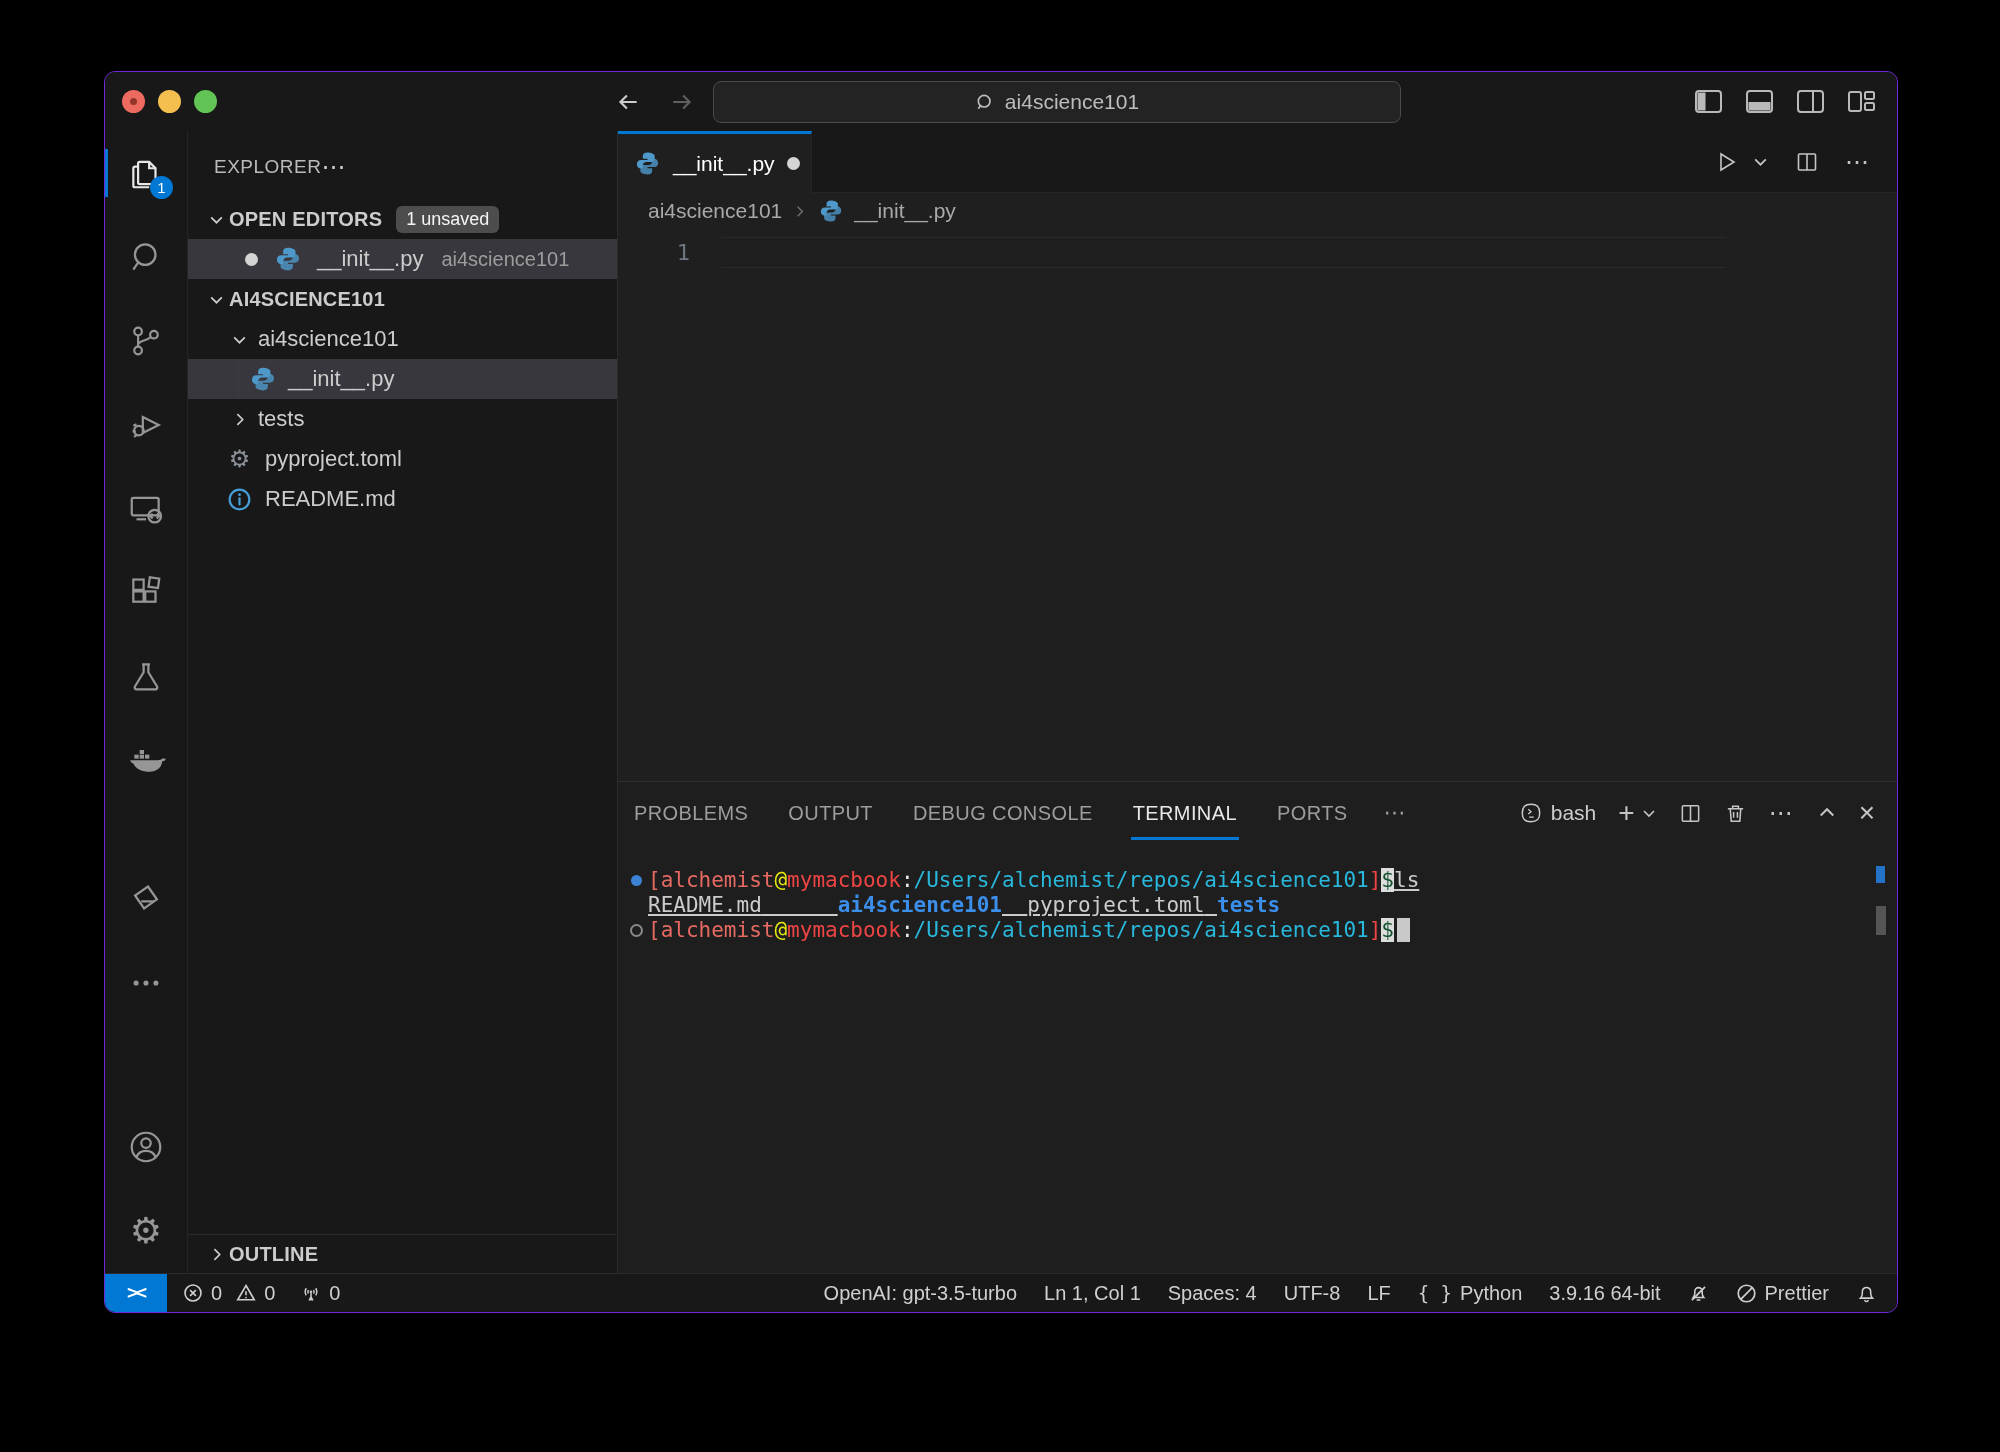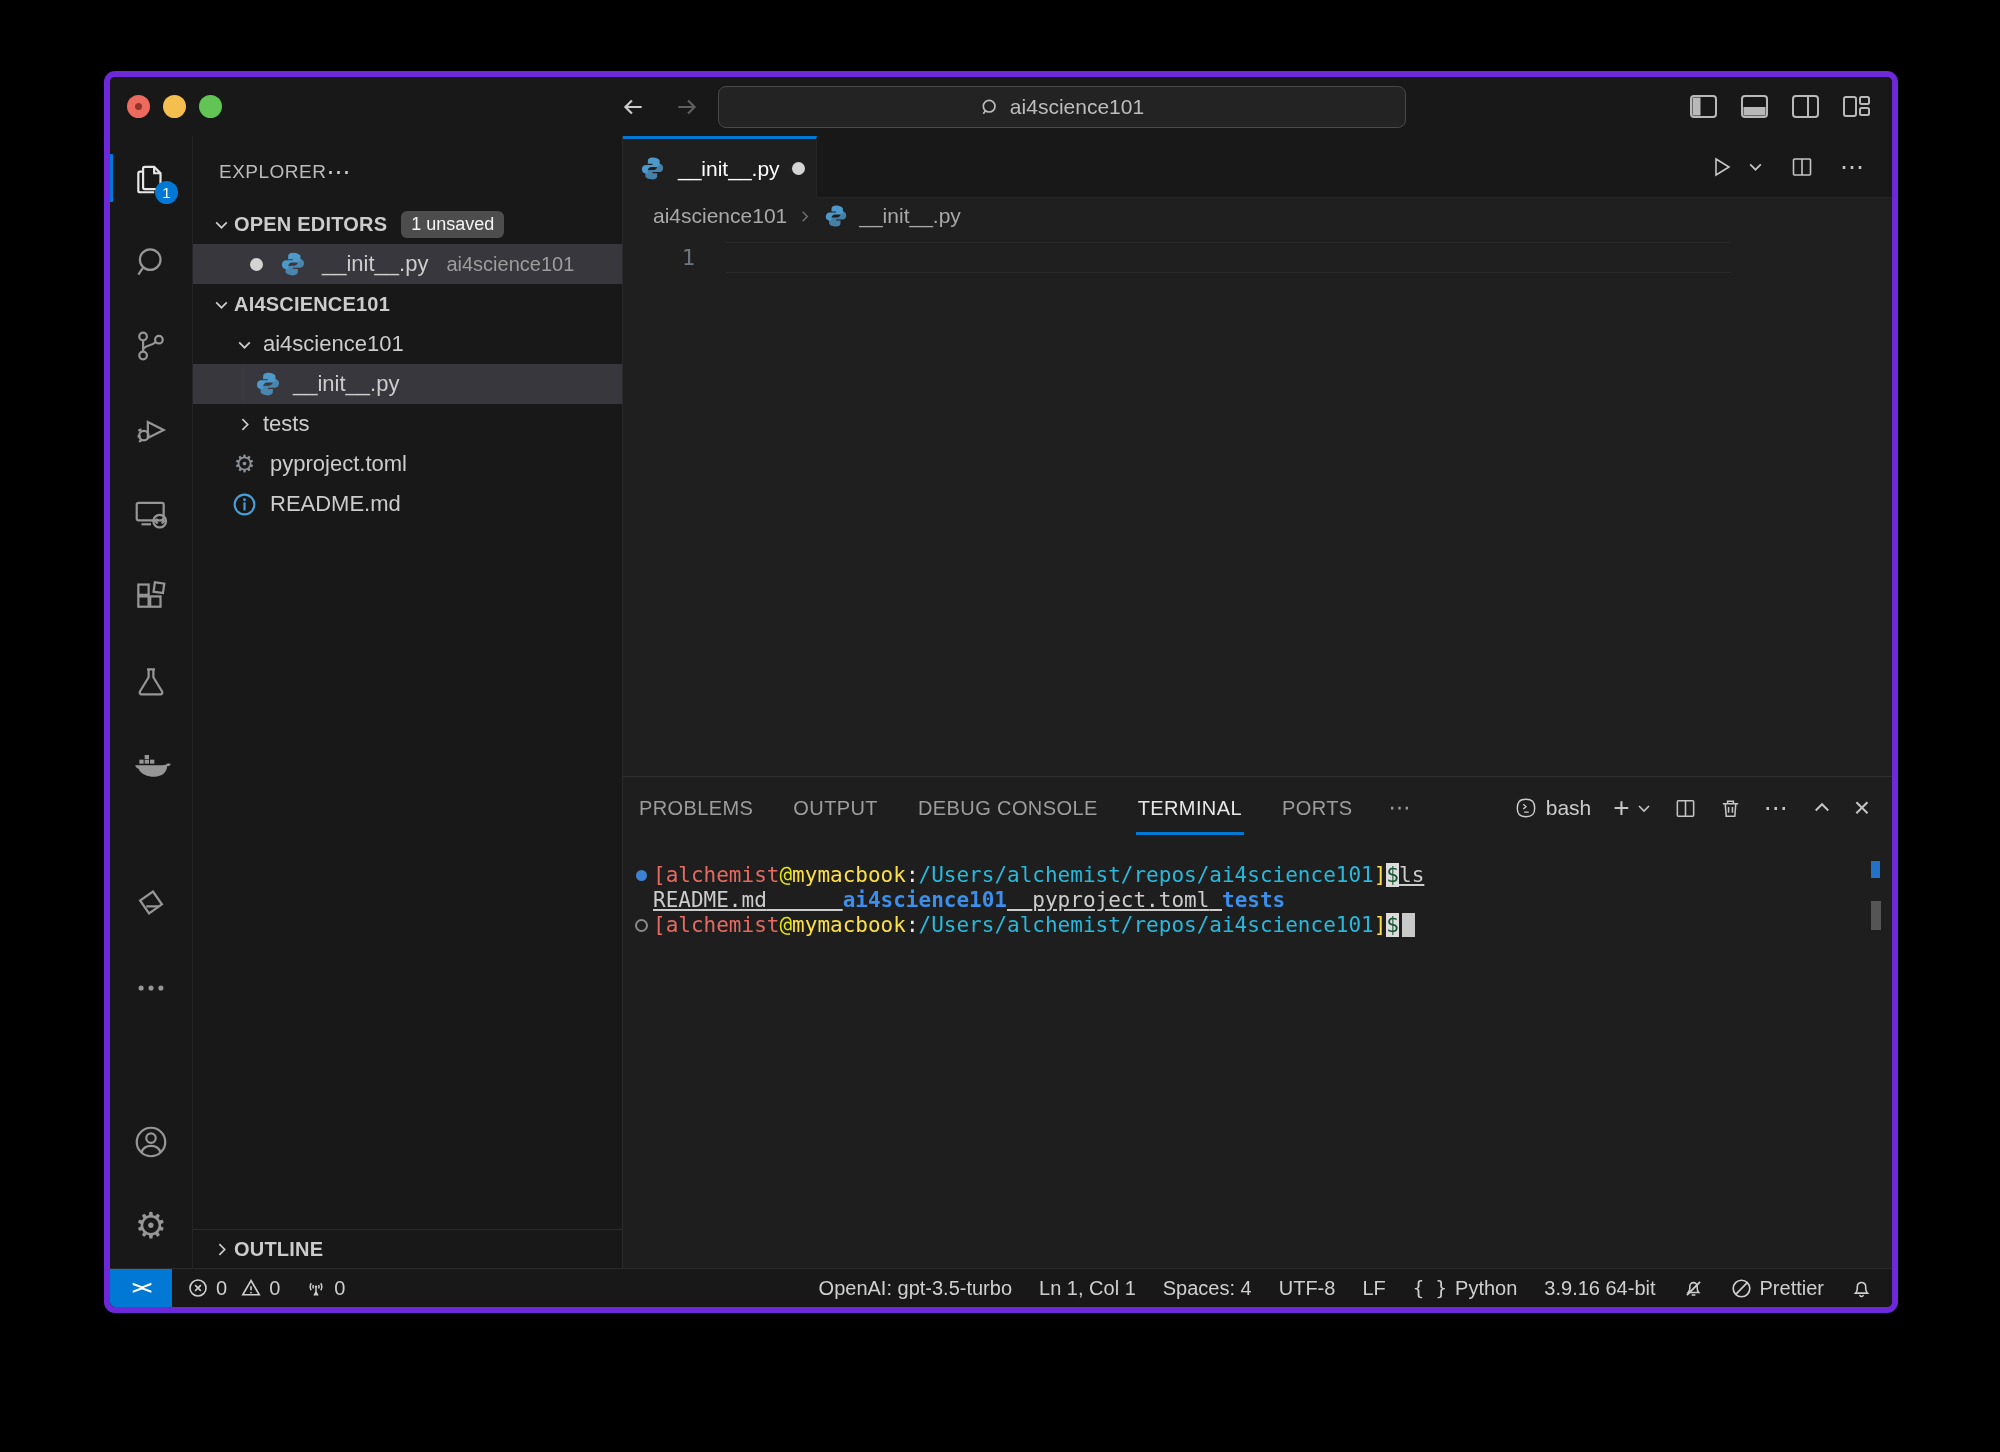--- a/index.html
+++ b/index.html
@@ -1,21 +1,21 @@
 <!DOCTYPE html>
 <html><head>
 <meta charset="utf-8">
 <style>
   * { margin:0; padding:0; box-sizing:border-box; }
   html,body { background:#000; }
   .stage { position:relative; width:2000px; height:1452px; background:#000; overflow:hidden;
            font-family:"Liberation Sans", sans-serif; }
 
   .window { position:absolute; left:104px; top:71px; width:1794px; height:1242px;
-            background:#1f1f1f; border:6px solid #6d28d9; border-radius:11px; overflow:hidden;
+            background:#1f1f1f; border:1px solid #6d28d9; border-radius:11px; overflow:hidden;
             display:flex; flex-direction:column; }
 
   
   .titlebar { flex:0 0 59px; background:#181818; position:relative; display:flex; align-items:center; }
   .traffic { position:absolute; left:17px; top:0; height:100%; display:flex; align-items:center; gap:13px; }
   .tl { width:23px; height:23px; border-radius:50%; position:relative; }
   .tl.red { background:#ec6a5e; } .tl.yellow { background:#f5bf4f; } .tl.green { background:#61c454; }
   .tl.red::after { content:""; position:absolute; left:8px; top:8px; width:7px; height:7px; border-radius:50%; background:#93342b; }
   .nav-arrows { position:absolute; left:510px; display:flex; gap:28px; align-items:center; }
   .search-box { position:absolute; left:608px; top:9px; width:688px; height:42px; background:#232323;
@@ -83,21 +83,21 @@
   .panel-actions { margin-left:auto; display:flex; align-items:center; gap:22px; color:#c5c5c5; }
   .bash-group { display:flex; align-items:center; gap:9px; font-size:21px; color:#cccccc; }
   .plus-chev { display:flex; align-items:center; gap:6px; }
 
   .terminal { flex:1; padding:24px 0 0 6px; font-family:"DejaVu Sans Mono", monospace; font-size:21px; line-height:25px; }
   .t-line { display:flex; }
   .t-deco { flex:0 0 24px; display:flex; align-items:center; justify-content:center; }
   .t-deco.filled::after { content:""; width:11px; height:11px; border-radius:50%; background:#3b82d4; }
   .t-deco.hollow::after { content:""; width:9px; height:9px; border-radius:50%; border:2px solid #8a8a8a; }
   .t-text { white-space:pre; }
-  .c-red { color:#e66a62; } .c-yellow { color:#e5e510; } .c-green { color:#fde047; }
+  .c-red { color:#e66a62; } .c-yellow { color:#e5e510; } .c-green { color:#ef4444; }
   .c-cyan { color:#29b8db; } .c-white { color:#e8e8e8; } .c-grey { color:#cccccc;text-decoration:underline; }
   .c-blue { color:#3b8eea; } .b { font-weight:bold; }
   .c-prompt { background:#dcdcdc; color:#14522f; }
   .t-cursor { display:inline-block; width:13px; height:24px; background:#c9c9c9; vertical-align:text-bottom; margin-left:3px; }
   .mark-blue { position:absolute; right:12px; top:84px; width:9px; height:17px; background:#2472c8; }
   .mark-grey { position:absolute; right:11px; top:124px; width:10px; height:29px; background:#555555; }
 
   
   .statusbar { flex:0 0 39px; background:#181818; border-top:1px solid #2b2b2b; display:flex; align-items:center;
                color:#cfcfcf; font-size:20px; }

